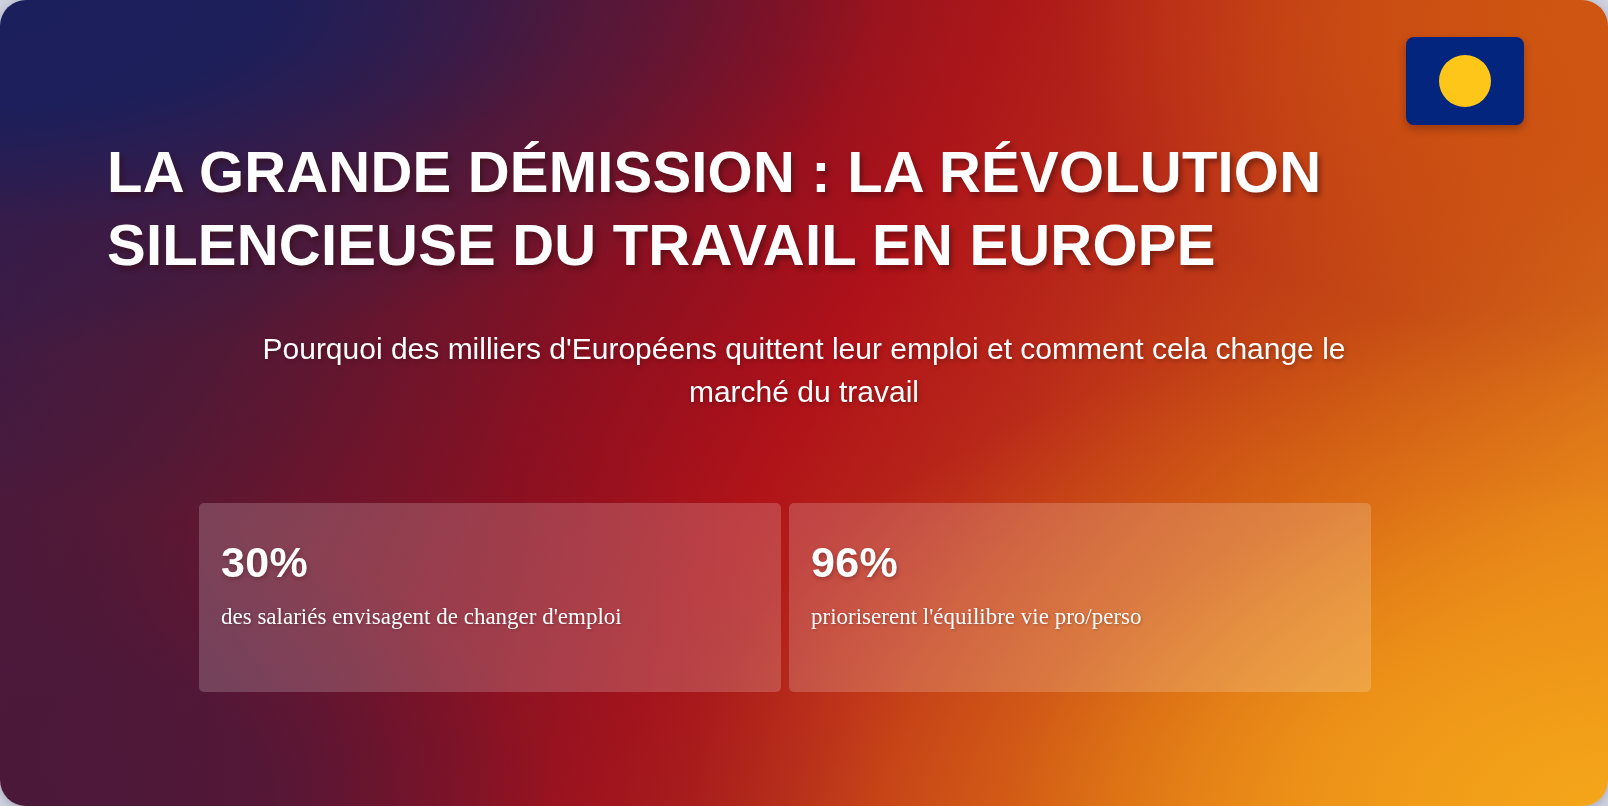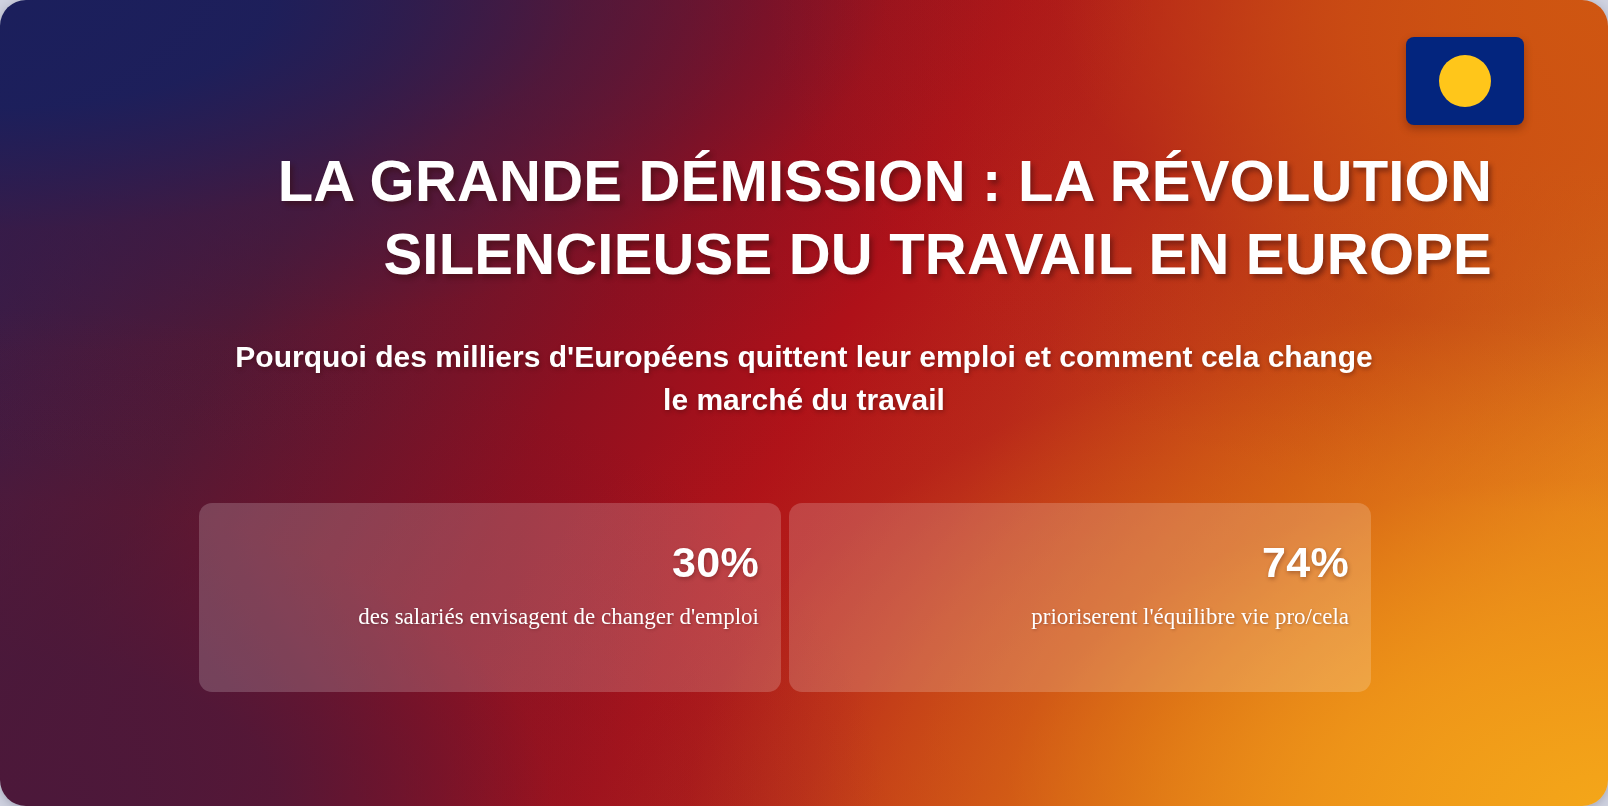--- a/index.html
+++ b/index.html
@@ -75,67 +75,67 @@
     border-radius: 50%;
     background: #ffc61a;
   }
 
   
   #headline {
     position: absolute;
     top: 128px;
     left: 0;
     right: 0;
-    margin: 16px;
+    margin: 7px;
     padding: 0 100px;
     box-sizing: border-box;
-    text-align: right;
+    text-align: left;
     color: #ffffff;
     font-size: 58px;
     line-height: 1.26;
     font-weight: 700;
     letter-spacing: 0.2px;
     text-transform: uppercase;
     text-shadow: 3px 4px 5px rgba(55,10,10,0.45);
   }
 
   
   #subheadline {
     position: absolute;
-    top: 336px;
+    top: 328px;
     left: 0;
     right: 0;
     margin: 0;
     padding: 0 220px;
     box-sizing: border-box;
     text-align: center;
     color: #ffffff;
     font-size: 30px;
     line-height: 1.42;
-    font-weight: 700;
+    font-weight: 400;
     text-shadow: 1px 2px 4px rgba(60,12,12,0.40);
   }
 
   
   #stats-row {
     position: absolute;
     top: 503px;
     left: 199px;
     width: 1172px;
     display: flex;
     gap: 8px;
   }
   .stat-card {
     flex: 1 1 0;
     box-sizing: border-box;
     height: 189px;
-    border-radius: 13px;
+    border-radius: 5px;
     background: rgba(255,255,255,0.19);
     padding: 38px 22px 0 22px;
-    text-align: right;
+    text-align: left;
   }
   .stat-value {
     display: block;
     color: #ffffff;
     font-size: 43px;
     font-weight: 700;
     line-height: 1;
     letter-spacing: 0.3px;
     text-shadow: 1px 2px 4px rgba(60,12,12,0.32);
   }
@@ -165,19 +165,19 @@
 
   <div id="stats-row">
 
     <div class="stat-card">
       <span class="stat-value">30%</span>
       <span class="stat-label">des salariés envisagent de changer d'emploi</span>
     </div>
 
 
     <div class="stat-card">
-      <span class="stat-value">74%</span>
-      <span class="stat-label">prioriserent l'équilibre vie pro/cela</span>
+      <span class="stat-value">96%</span>
+      <span class="stat-label">prioriserent l'équilibre vie pro/perso</span>
     </div>
 
   </div>
 
 </div>
 
 </body></html>

